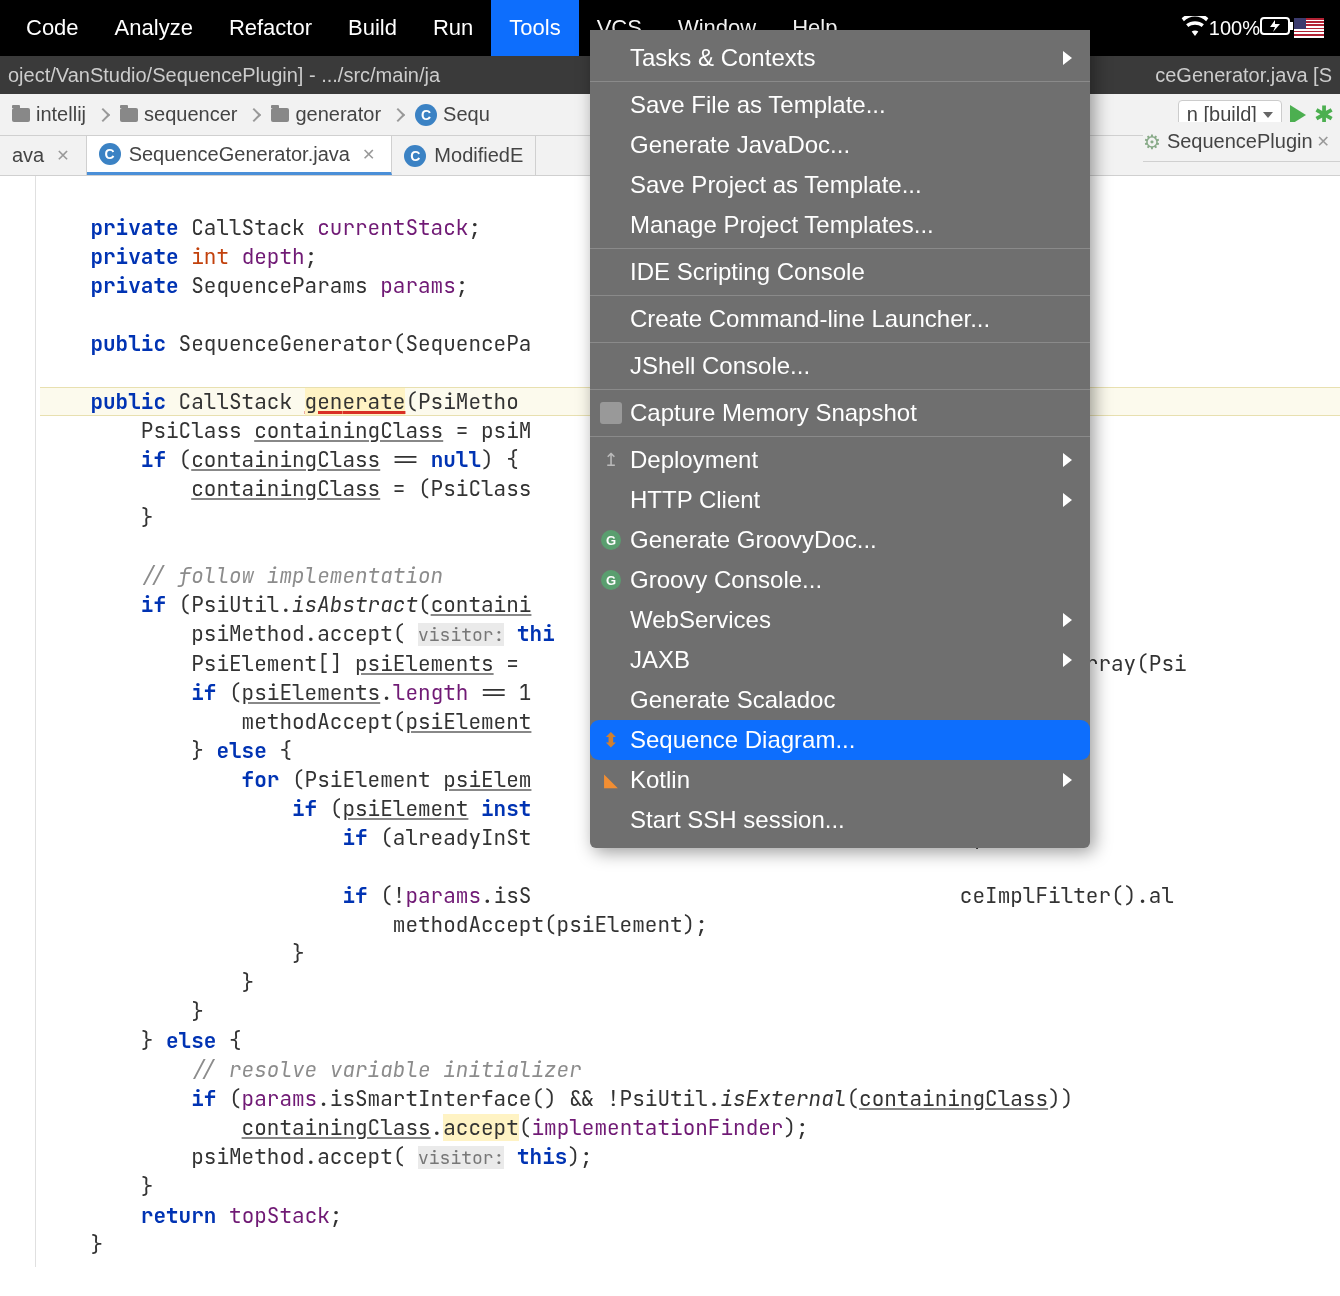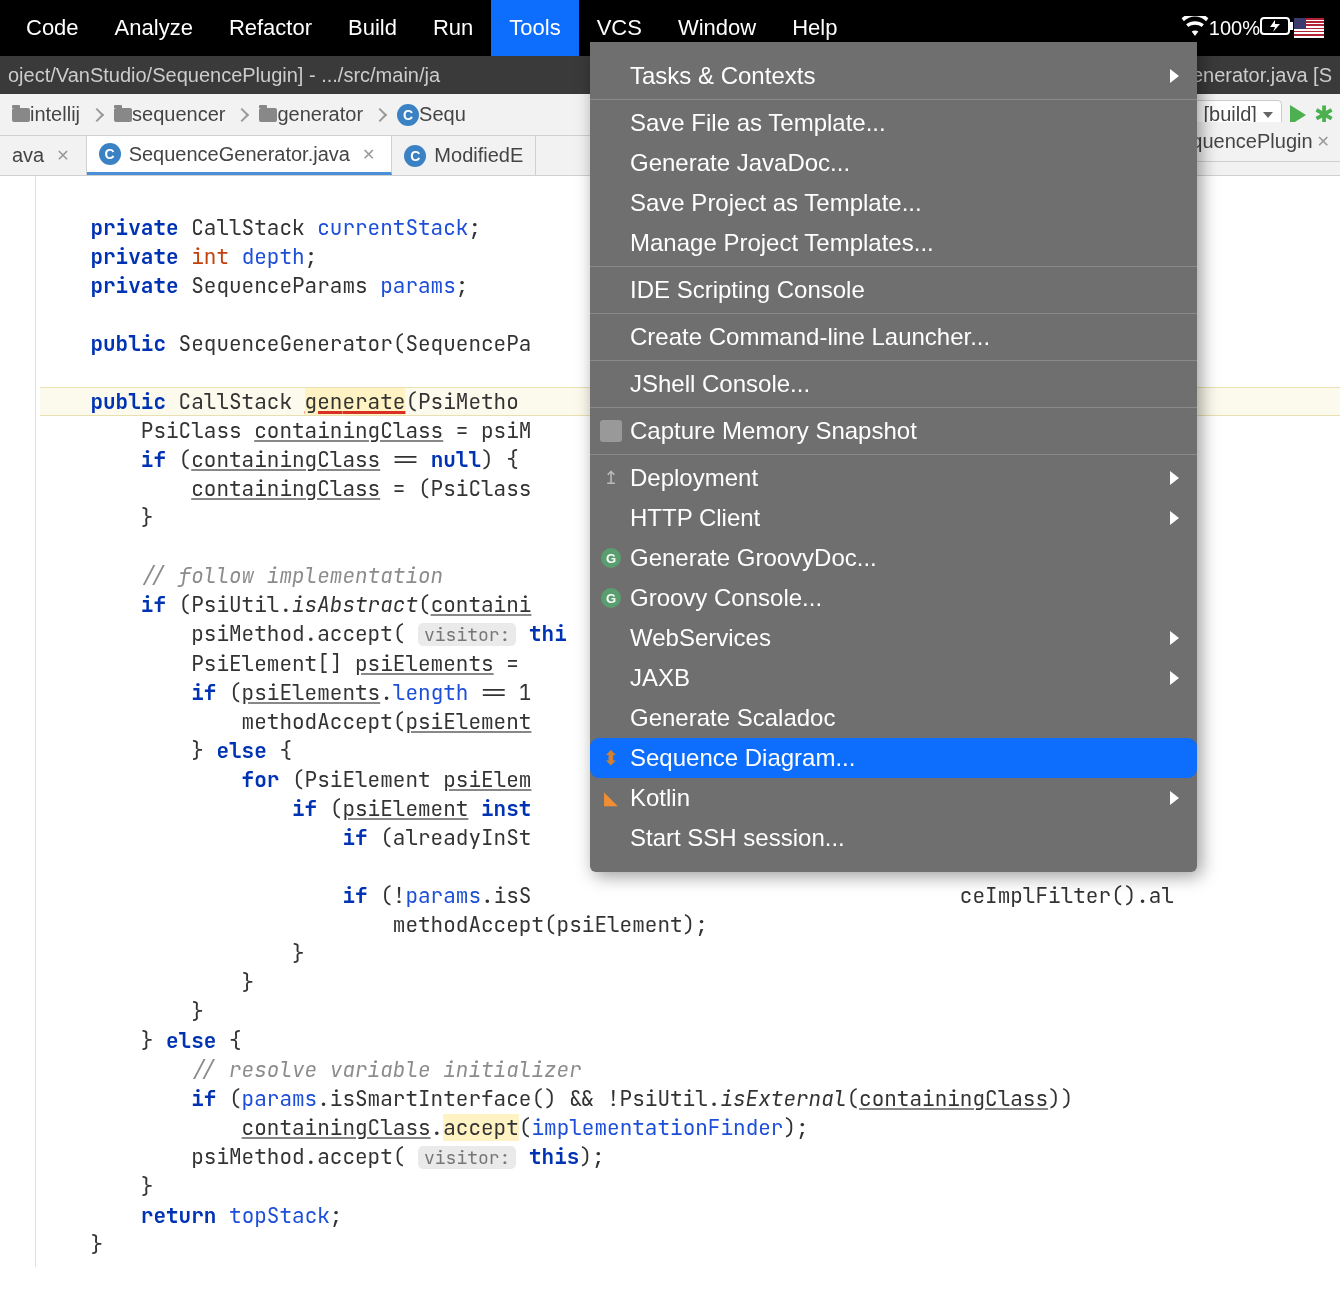--- a/index.html
+++ b/index.html
@@ -71,20 +71,21 @@
     border-bottom: 1px solid #d0d0d0;
     display: flex;
     align-items: center;
     font-size: 20px;
     color: #444;
     padding: 0 6px;
   }
   .crumb {
     display: flex;
     align-items: center;
+    gap: 6px;
     padding: 0 6px;
     cursor: pointer;
   }
   .crumb-sep {
     width: 10px; height: 10px;
     border-right: 2px solid #999;
     border-top: 2px solid #999;
     transform: rotate(45deg);
     margin: 0 6px;
   }
@@ -158,46 +159,46 @@
     color: #333;
   }
   .gutter {
     position: absolute;
     left: 0; top: 0; bottom: 0;
     width: 36px;
     border-right: 1px solid #e0e0e0;
   }
   .kw { color: #0033b3; font-weight: bold; }
   .kw-nb { color: #c2410c; }
-  .field { color: #1d4ed8; }
+  .field { color: #701a75; }
   .static { font-style: italic; }
   .comment { color: #8c8c8c; font-style: italic; }
   .method-hl { background: #fff3c4; }
   .caret-line { background: #fcfaed; display: inline-block; width: 100%; }
   .caret-line-border { box-shadow: inset 0 1px 0 #e8e0b0, inset 0 -1px 0 #e8e0b0; }
   .under { text-decoration: underline; text-decoration-color: #888; }
   .redline { text-decoration: underline; text-decoration-color: #d93025; text-decoration-thickness: 3px; }
   .hint {
-    background: #eaeaea; color: #777; border-radius: 5px;
-    padding: 0 6px; font-style: normal; font-size: 18px;
+    background: #eaeaea; color: #777; border-radius: 0;
+    padding: 0 0; font-style: normal; font-size: 18px;
   }
 
   
   .tools-menu {
     position: absolute;
-    top: 42px;
+    top: 30px;
     left: 590px;
-    width: 607px;
+    width: 500px;
     background: #6f6f6f;
     color: #fff;
     font-size: 24px;
     box-shadow: 4px 4px 18px rgba(0,0,0,0.4);
     border-radius: 0 0 6px 6px;
     z-index: 100;
-    padding: 14px 0;
+    padding: 8px 0;
   }
   .menu-item {
     padding: 6px 40px;
     display: flex;
     align-items: center;
     cursor: pointer;
     position: relative;
   }
   .menu-item.highlighted { background: #0d6efd; border-radius: 9px; }
   .menu-sep { height: 1px; background: #8a8a8a; margin: 3px 0; }

